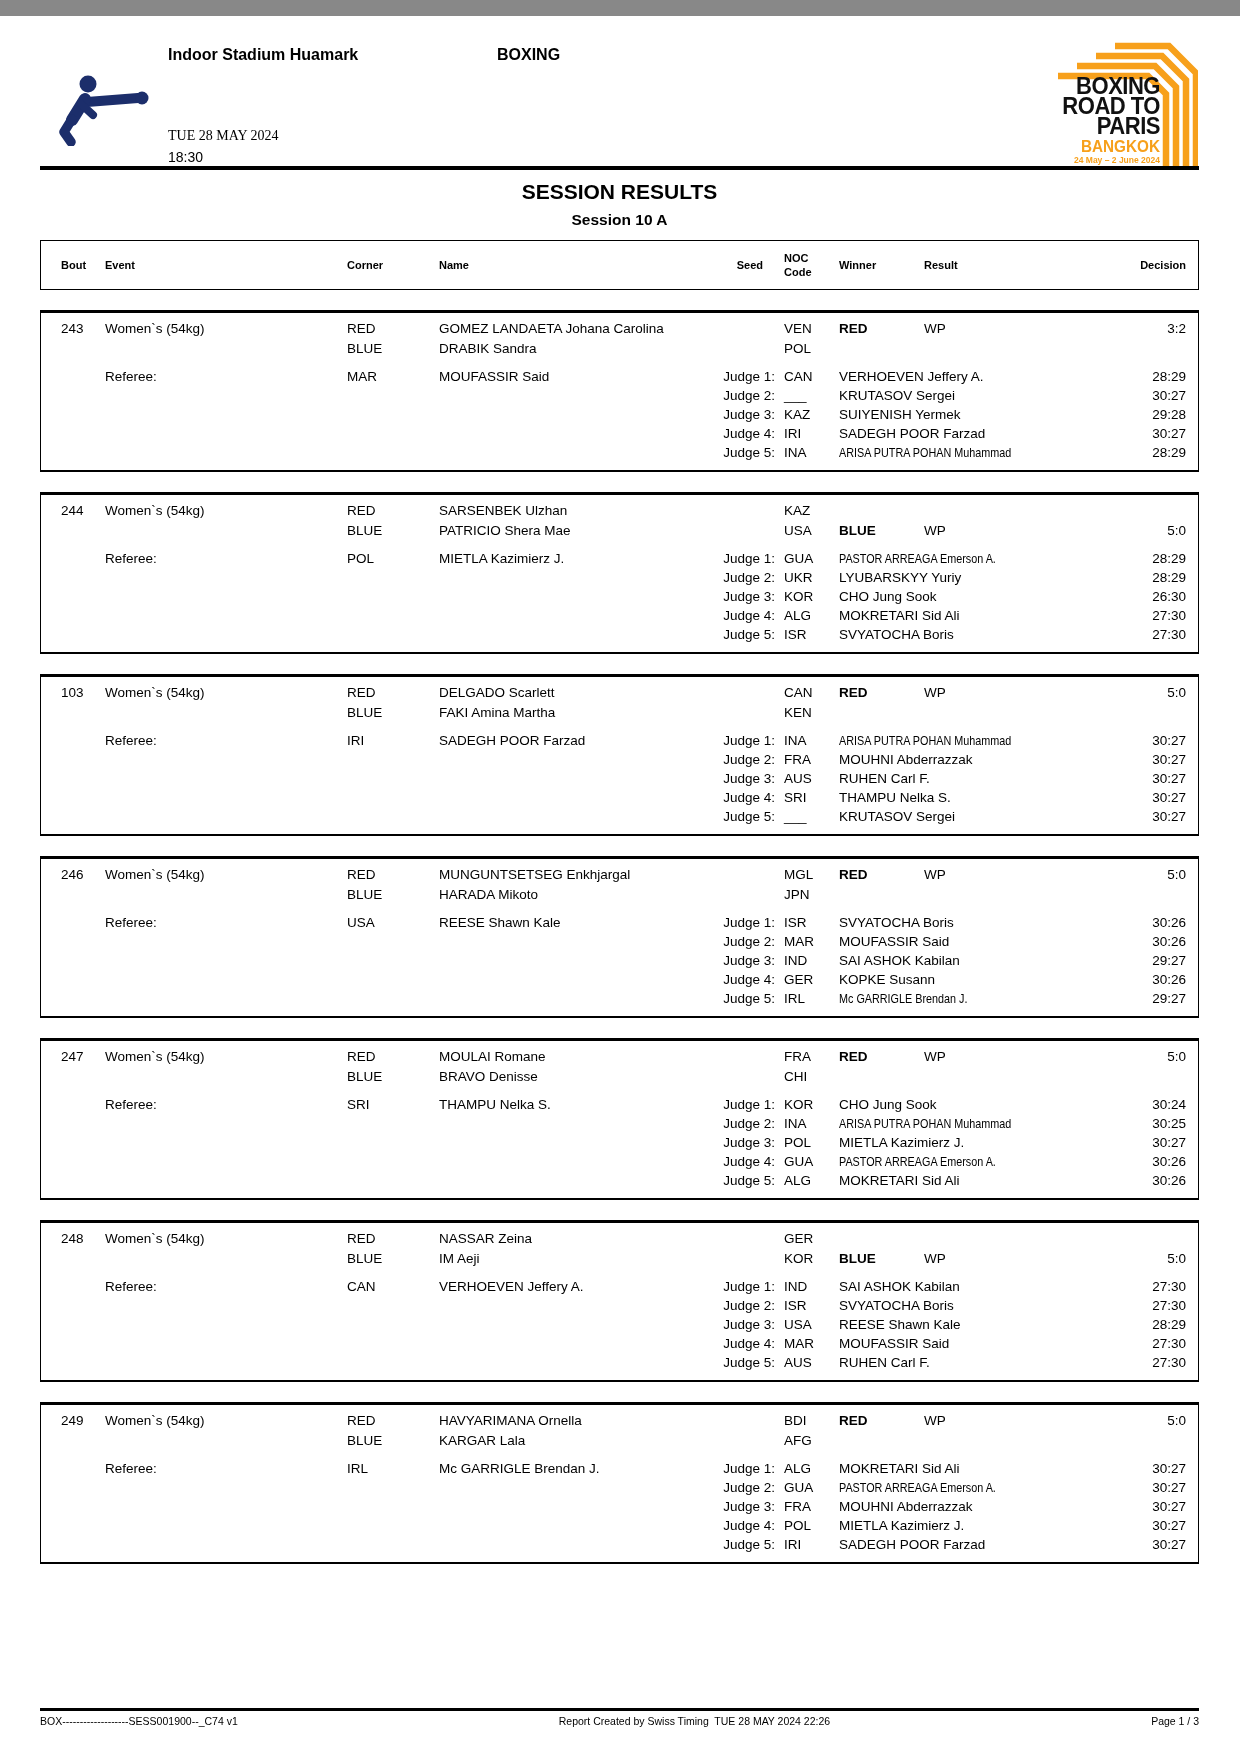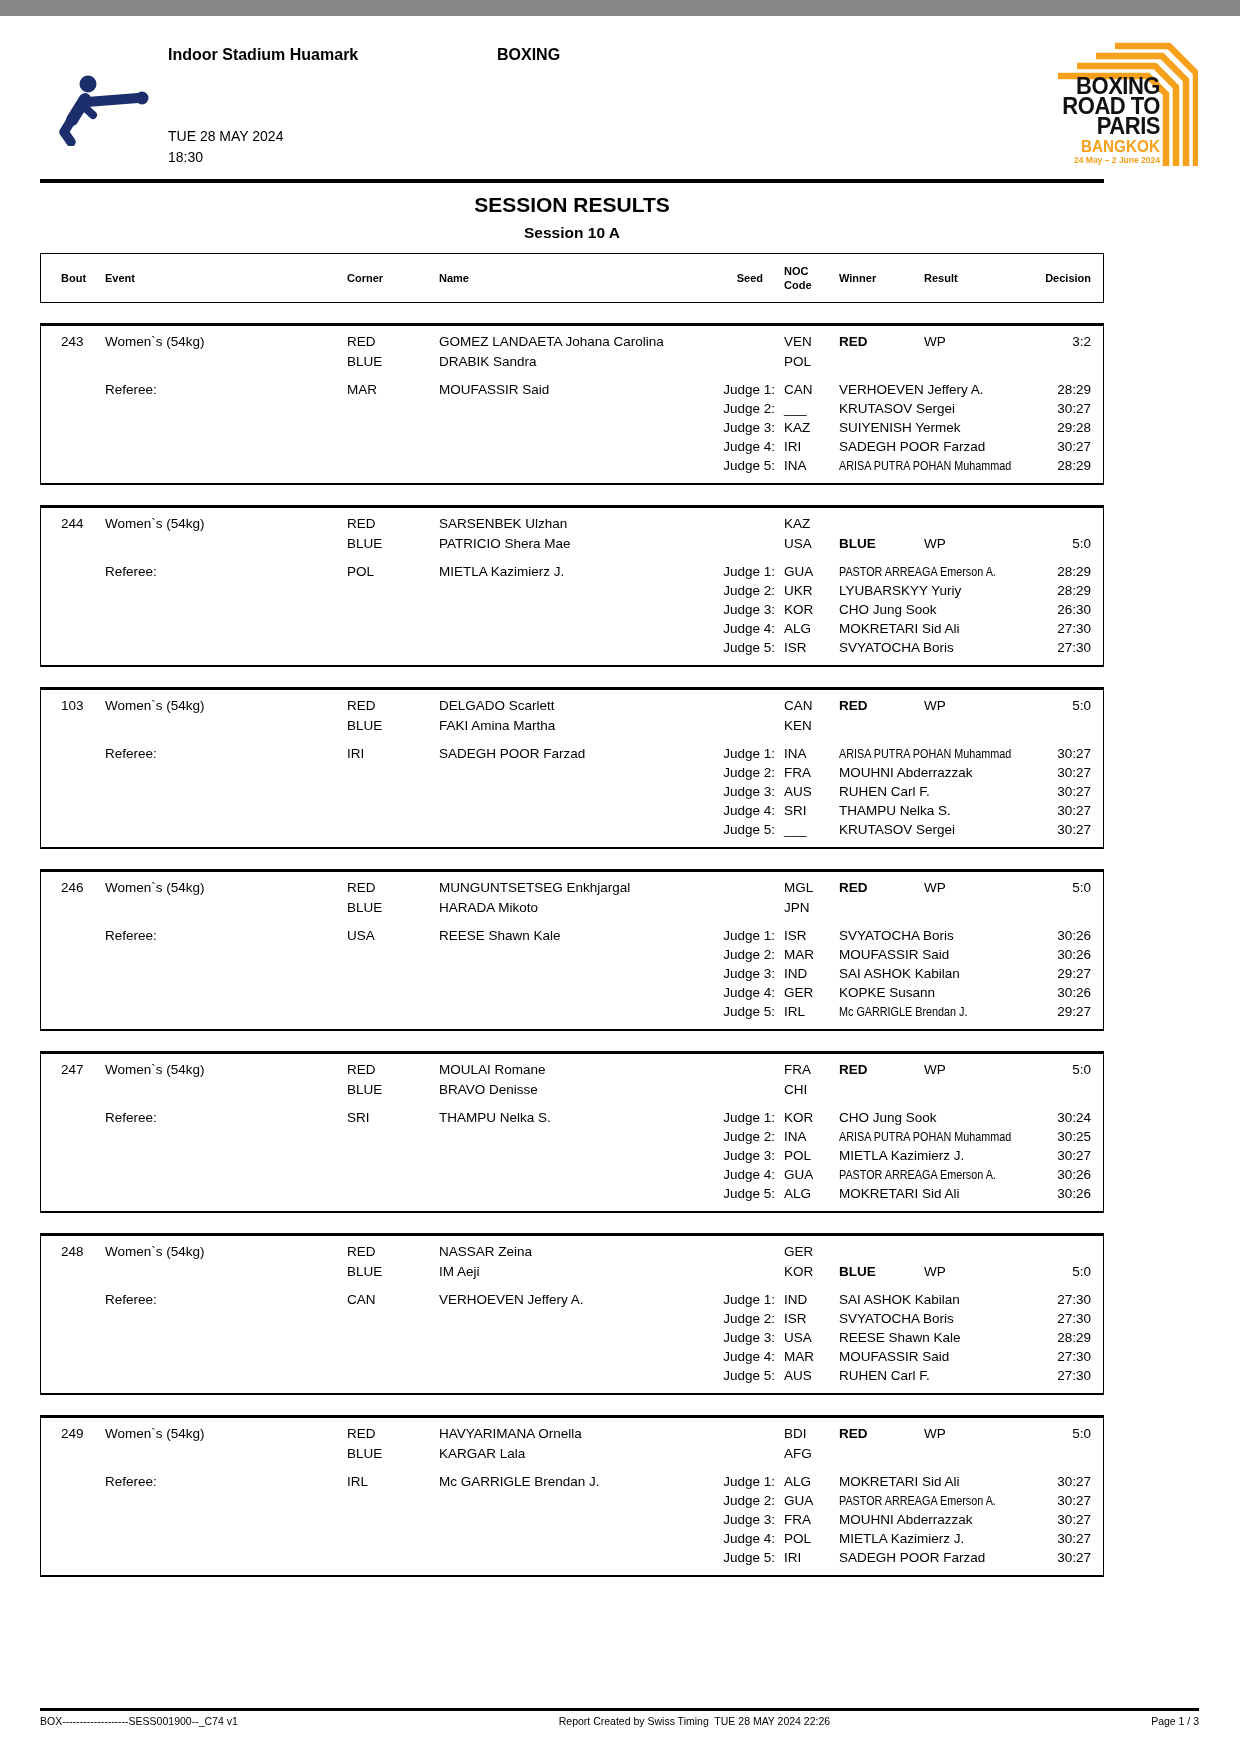--- a/index.html
+++ b/index.html
@@ -8,31 +8,31 @@
     width:1240px;height:1754px;
     background:#fff;
     font-family:"Liberation Sans", sans-serif;
     color:#000;
     overflow:hidden;
     margin:16px auto;
     padding-left:19px;
   }
   .hdr-venue{position:absolute;left:168px;top:30px;font-size:16px;font-weight:bold;}
   .hdr-sport{position:absolute;left:497px;top:30px;font-size:16px;font-weight:bold;}
-  .hdr-date{position:absolute;left:168px;top:112px;font-size:14px;}
+  .hdr-date{position:absolute;left:168px;top:112px;font-size:14px;font-family:Liberation Serif, serif;}
   .hdr-time{position:absolute;left:168px;top:133px;font-size:14px;}
   .pictogram{position:absolute;left:58px;top:58px;width:98px;height:72px;}
   .event-logo{position:absolute;left:1020px;top:26px;width:178px;height:130px;}
   .event-logo svg{position:absolute;left:0;top:0;}
   .logo-text{position:absolute;right:38px;top:34px;text-align:right;line-height:20px;}
   .logo-main{font-size:21px;font-weight:bold;letter-spacing:-0.5px;color:#111;display:block;transform:scale(1.05,1.15);transform-origin:right center;}
   .logo-city{font-size:15px;font-weight:bold;color:#F7A01B;display:block;line-height:19px;transform:scale(1.02,1.1);transform-origin:right center;}
   .logo-dates{font-size:8.5px;font-weight:bold;color:#F7A01B;display:block;line-height:11px;}
 
-  .body-area{position:absolute;left:40px;top:163px;width:1064px;}
+  .body-area{position:absolute;left:40px;top:150px;width:1159px;}
   .top-rule{height:4px;background:#000;}
   .doc-title{text-align:center;font-size:21px;font-weight:bold;margin:9px 0 0 0;line-height:26px;}
   .doc-subtitle{text-align:center;font-size:15.5px;font-weight:bold;margin:5px 0 0 0;line-height:20px;}
 
   .grid-row{display:grid;grid-template-columns:44px 242px 92px 280px 60px 60px 85px 85px 1fr;}
 
   .thead{border:1px solid #000;height:50px;margin-top:10px;
          font-weight:bold;font-size:11px;align-items:center;
          padding:0 12px 0 20px;box-sizing:border-box;}
   .thead .noc2{line-height:14px;}

